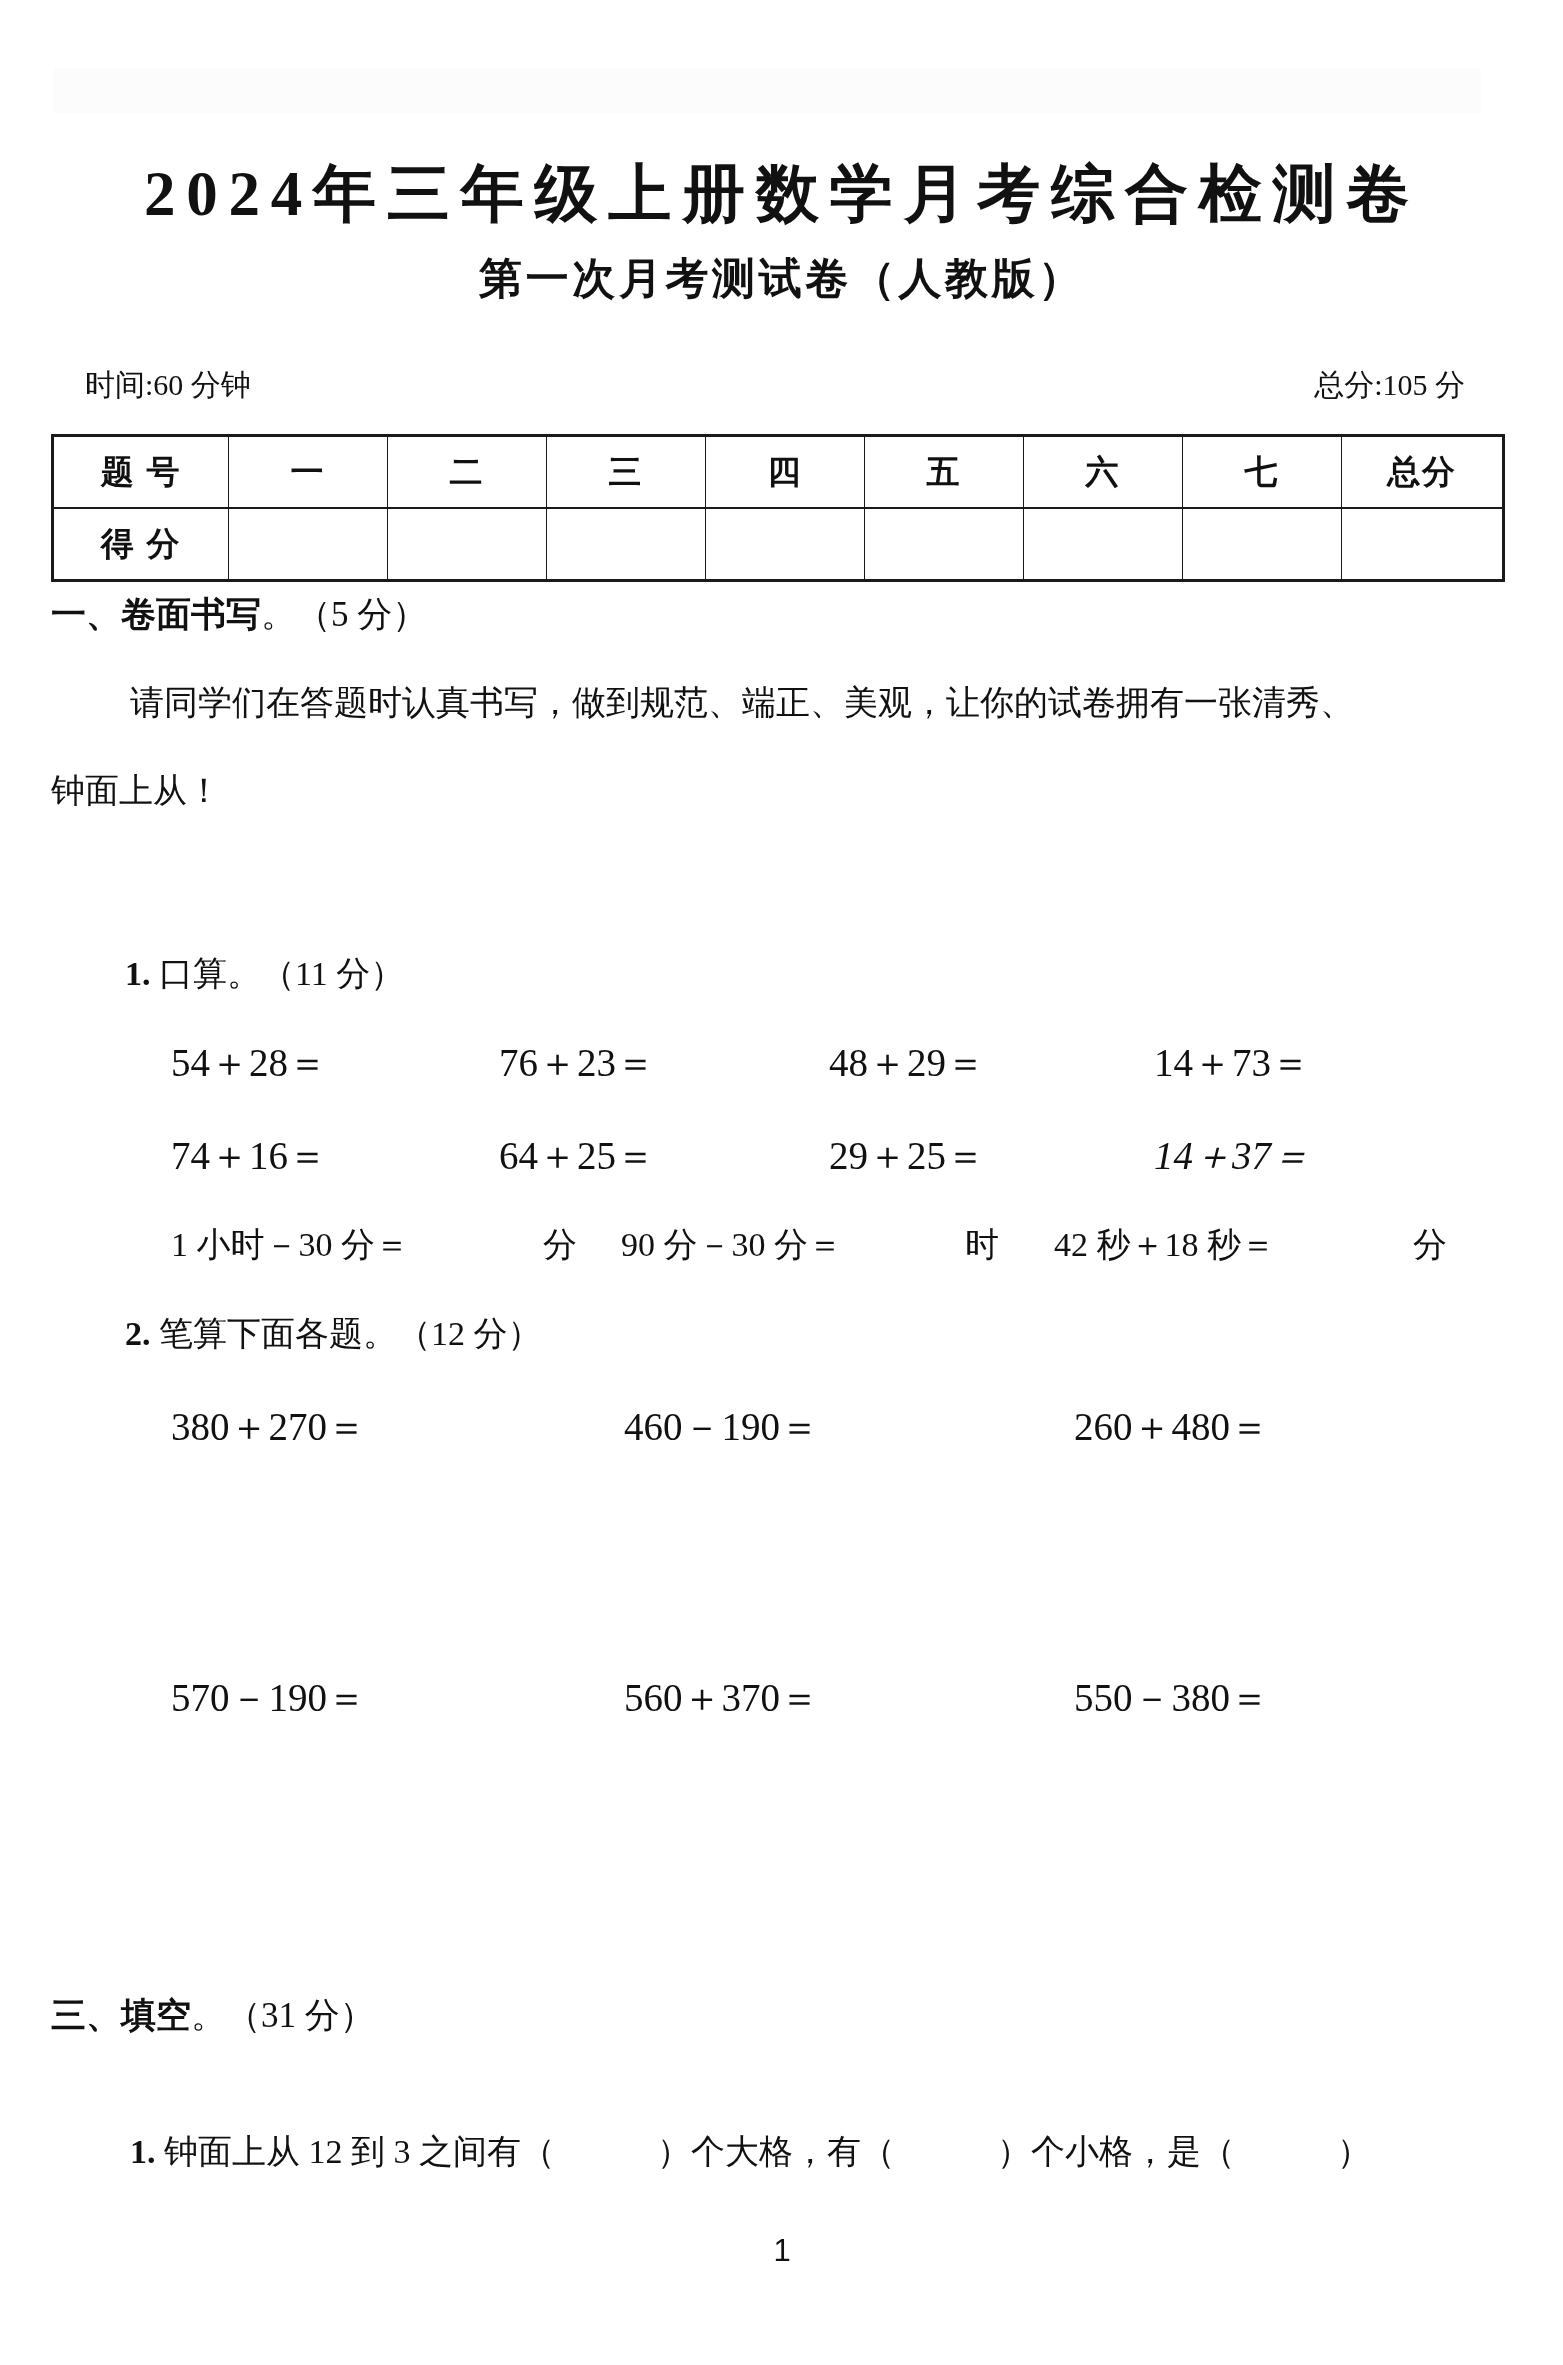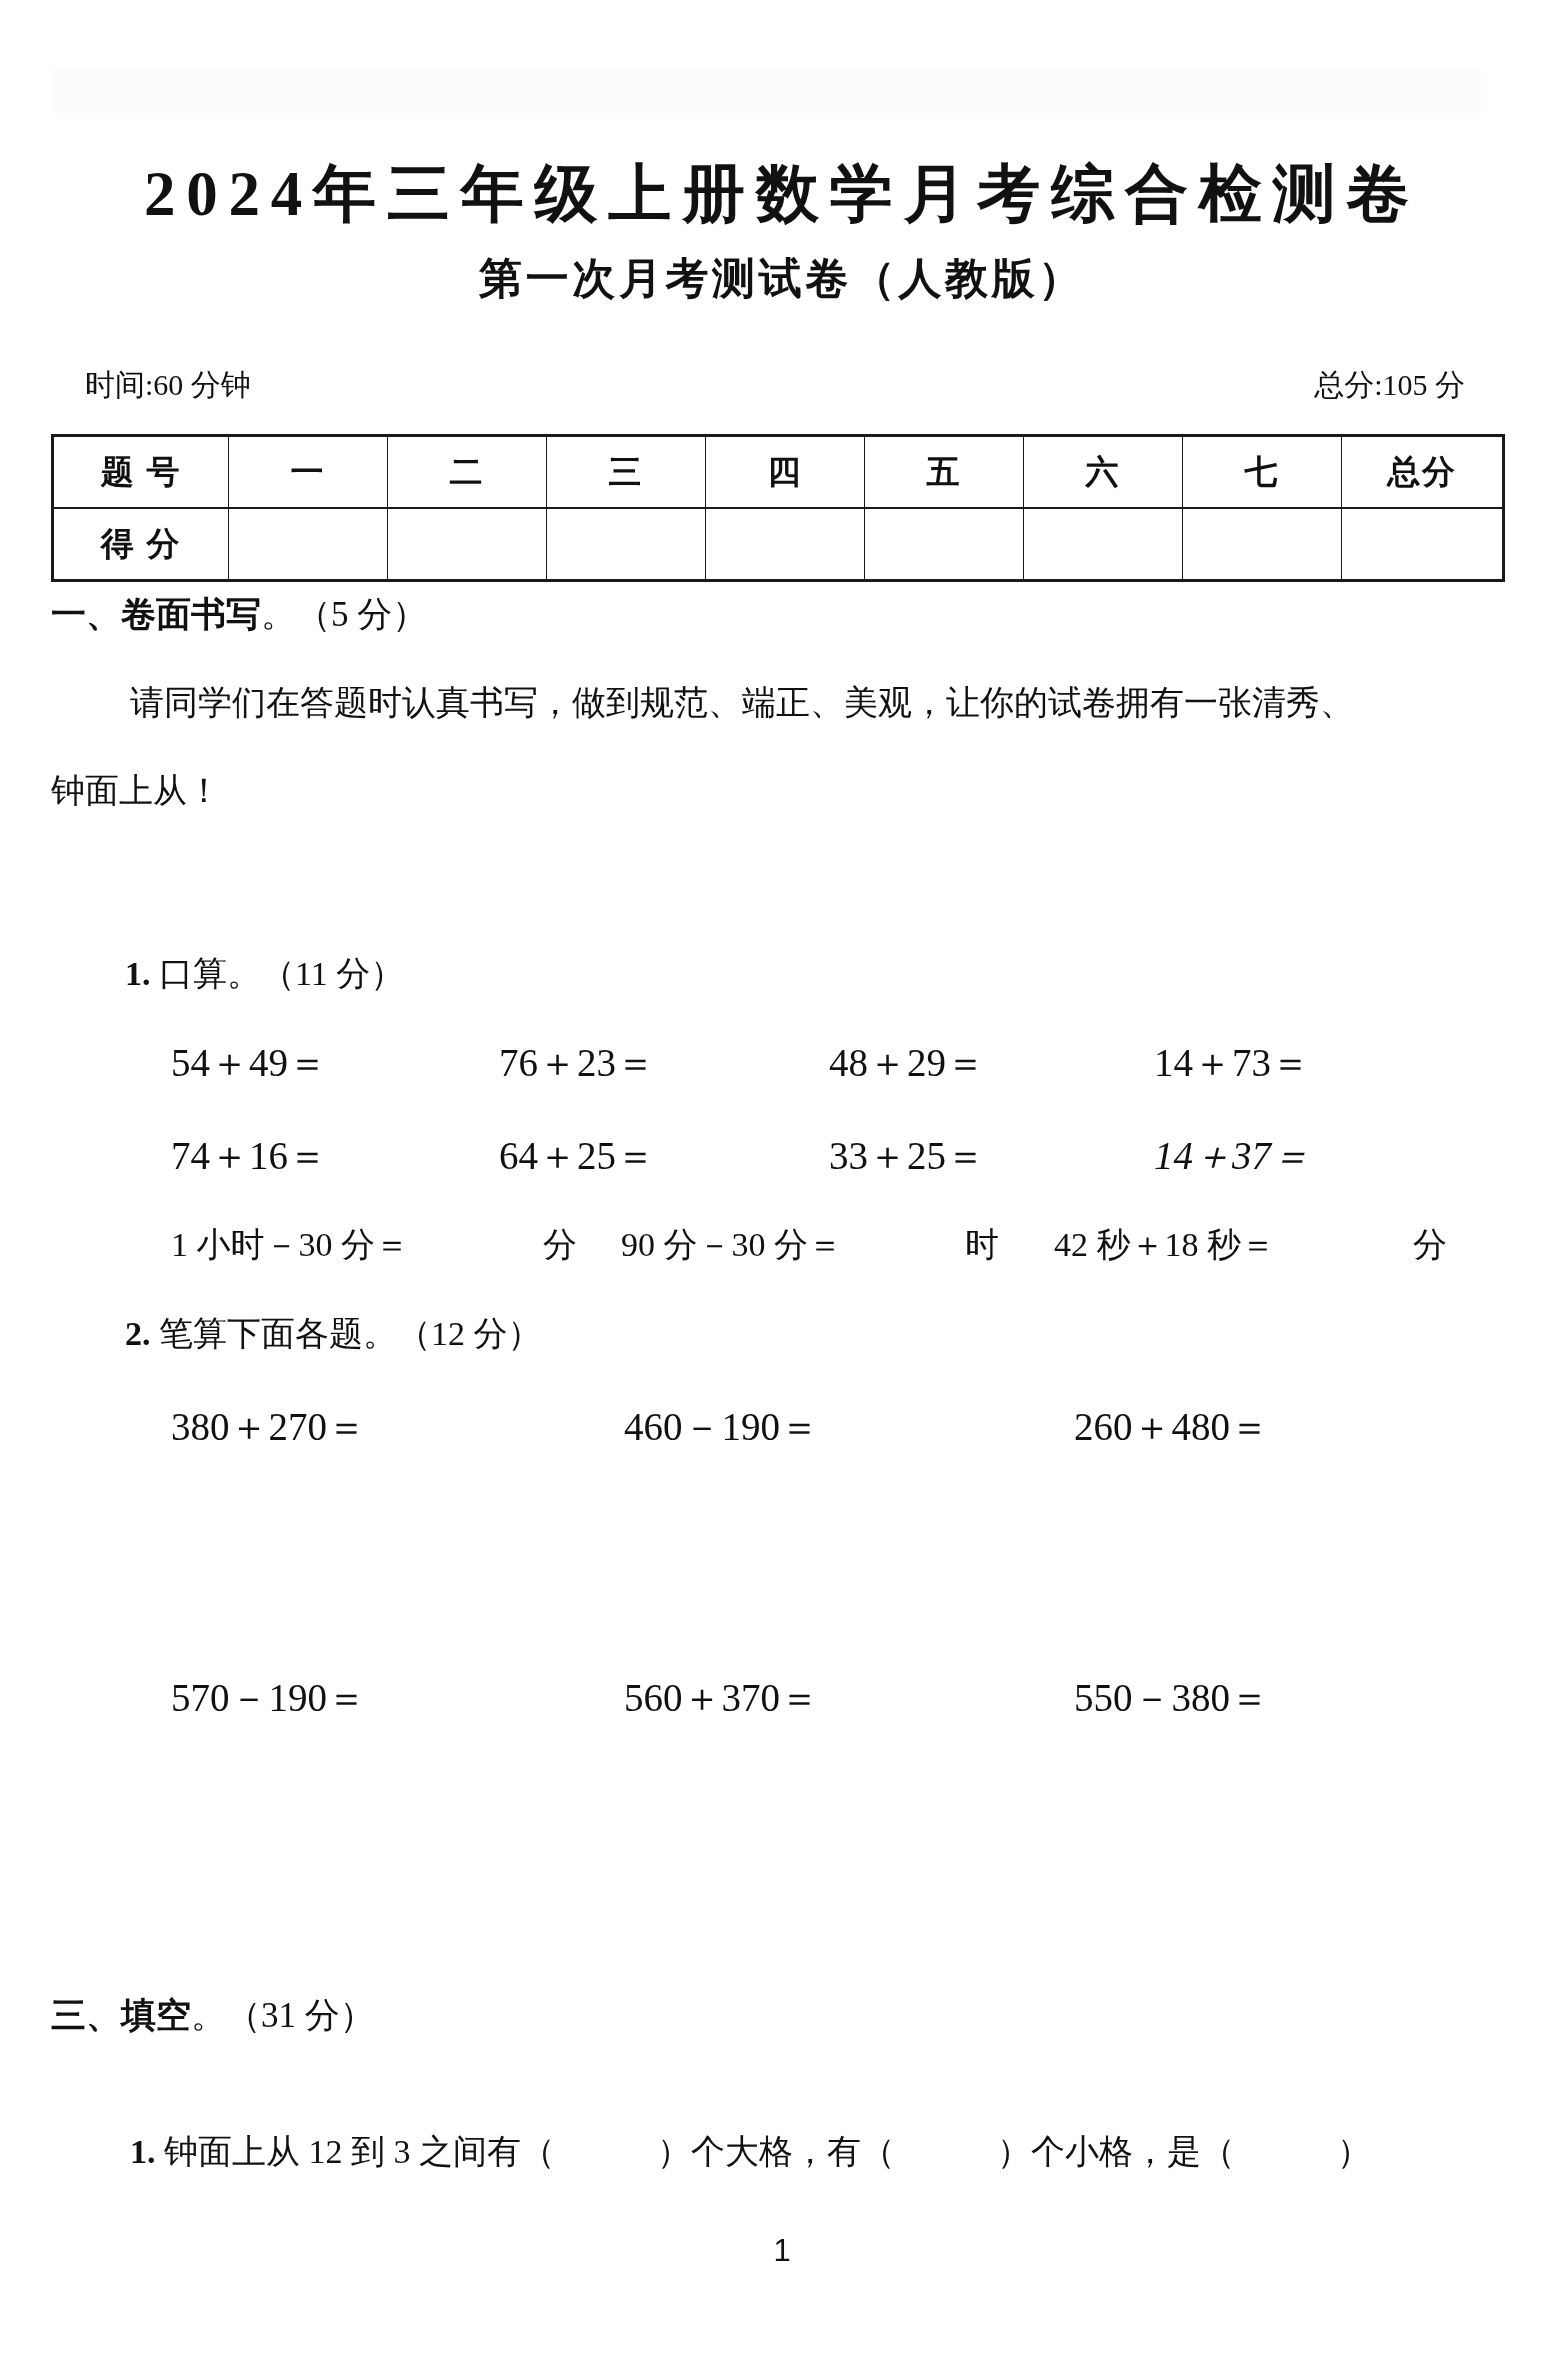--- a/index.html
+++ b/index.html
@@ -109,30 +109,30 @@
   <div class="abs body-text" style="left:130px; top:685px;">请同学们在答题时认真书写，做到规范、端正、美观，让你的试卷拥有一张清秀、</div>
   <div class="abs body-text" style="left:51px; top:773px;">钟面上从！</div>
 
 
   <div class="abs body-text" style="left:125px; top:956px;">
     <span class="boldnum">1.</span>
     <span>口算。（11 分）</span>
   </div>
 
   <div>
-    <span class="abs eq" style="left:171px; top:1042px;">54＋49＝</span>
+    <span class="abs eq" style="left:171px; top:1042px;">54＋28＝</span>
     <span class="abs eq" style="left:499px; top:1042px;">76＋23＝</span>
     <span class="abs eq" style="left:829px; top:1042px;">48＋29＝</span>
     <span class="abs eq" style="left:1154px; top:1042px;">14＋73＝</span>
   </div>
 
   <div>
     <span class="abs eq" style="left:171px; top:1135px;">74＋16＝</span>
     <span class="abs eq" style="left:499px; top:1135px;">64＋25＝</span>
-    <span class="abs eq" style="left:829px; top:1135px;">33＋25＝</span>
+    <span class="abs eq" style="left:829px; top:1135px;">29＋25＝</span>
     <span class="abs eq" style="left:1154px; top:1135px;font-style:italic;">14＋37＝</span>
   </div>
 
   <div>
     <span class="abs body-text" style="left:171px; top:1227px;">1 小时－30 分＝</span>
     <span class="abs body-text" style="left:543px; top:1227px;">分</span>
     <span class="abs body-text" style="left:621px; top:1227px;">90 分－30 分＝</span>
     <span class="abs body-text" style="left:965px; top:1227px;">时</span>
     <span class="abs body-text" style="left:1054px; top:1227px;">42 秒＋18 秒＝</span>
     <span class="abs body-text" style="left:1413px; top:1227px;">分</span>

